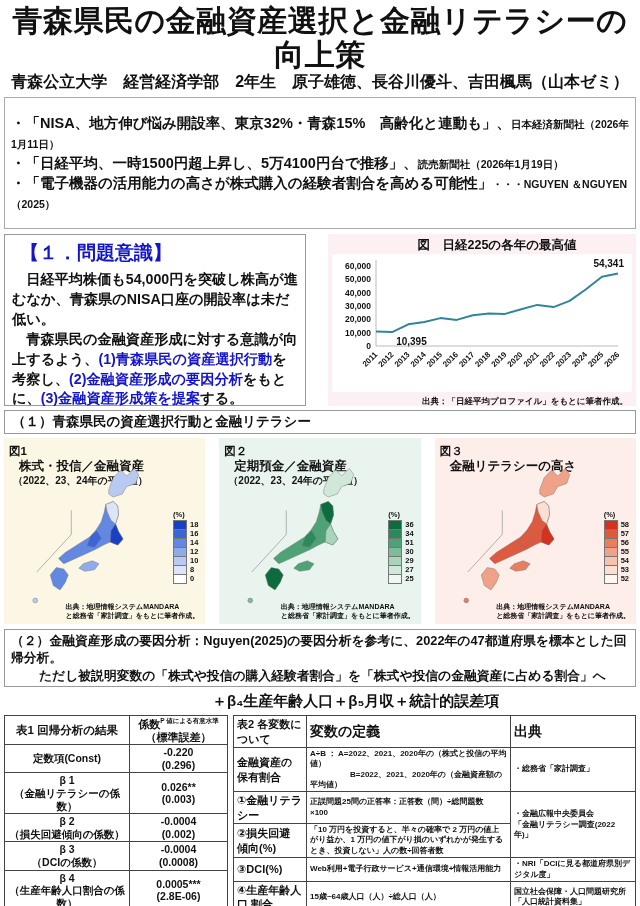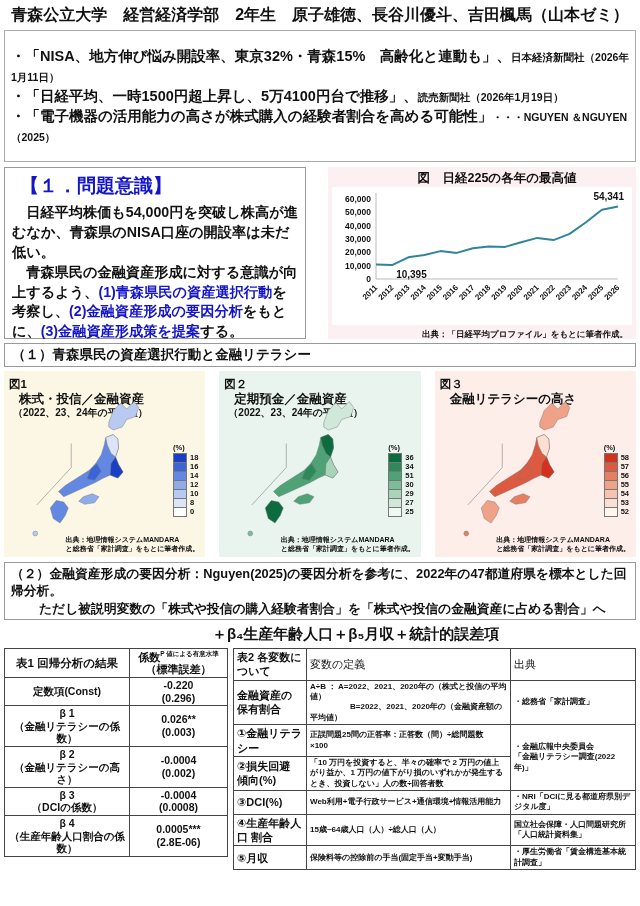--- a/index.html
+++ b/index.html
@@ -40,31 +40,32 @@
   .t1{width:224px;}
   .t1 th,.t1 td{border:1px solid #444;padding:1px 3px;text-align:center;}
   .t1 .hleft{font-size:11.5px;font-weight:bold;width:118px;}
   .t1 .hright{font-size:11px;font-weight:bold;line-height:1.15;}
   .t1 .hright .sup{font-size:6.5px;vertical-align:super;}
   .t1 td{font-size:10.5px;font-weight:bold;line-height:1.2;}
   .rightcol{flex:1;}
   .t2{width:100%;}
   .t2 th,.t2 td{border:1px solid #444;padding:1px 3px;text-align:left;vertical-align:middle;
                 font-size:8px;font-weight:600;line-height:1.3;white-space:pre-line;}
-  .t2 th{font-size:11px;font-weight:normal;}
+  .t2 th{font-size:14px;font-weight:bold;}
   .t2 .vcol{width:66px;font-size:11px;font-weight:bold;}
   .t2 .scol{width:118px;}
   svg text{font-family:"Liberation Sans","DejaVu Sans",sans-serif;}
 </style>
 </head>
 <body>
 
 <div class="page">
   <div class="inner">
 
+    <div class="title">青森県民の金融資産選択と金融リテラシーの向上策</div>
     <div class="subtitle">青森公立大学　経営経済学部　2年生　原子雄徳、長谷川優斗、吉田楓馬（山本ゼミ）</div>
 
     <div class="newsbox" id="newsbox">
         <div class="newsline"><span>・「NISA、地方伸び悩み開設率、東京32%・青森15%　高齢化と連動も」、</span><span class="src">日本経済新聞社（2026年1月11日）</span></div>
         <div class="newsline"><span>・「日経平均、一時1500円超上昇し、5万4100円台で推移」、</span><span class="src">読売新聞社（2026年1月19日）</span></div>
         <div class="newsline"><span>・「電子機器の活用能力の高さが株式購入の経験者割合を高める可能性」</span><span class="src">・・・NGUYEN ＆NGUYEN（2025）</span></div>
       </div>
 
     <div class="row2">
       <div class="problem">
@@ -295,21 +296,21 @@
                   <div>（金融リテラシーの係数）</div>
                 </td>
                 <td>
                   <div>0.026**</div>
                   <div>(0.003)</div>
                 </td>
               </tr>
               <tr>
                 <td>
                   <div>β 2</div>
-                  <div>（金融リテラシーの高さ）</div>
+                  <div>（損失回避傾向の係数）</div>
                 </td>
                 <td>
                   <div>-0.0004</div>
                   <div>(0.002)</div>
                 </td>
               </tr>
               <tr>
                 <td>
                   <div>β 3</div>
                   <div>（DCIの係数）</div>

